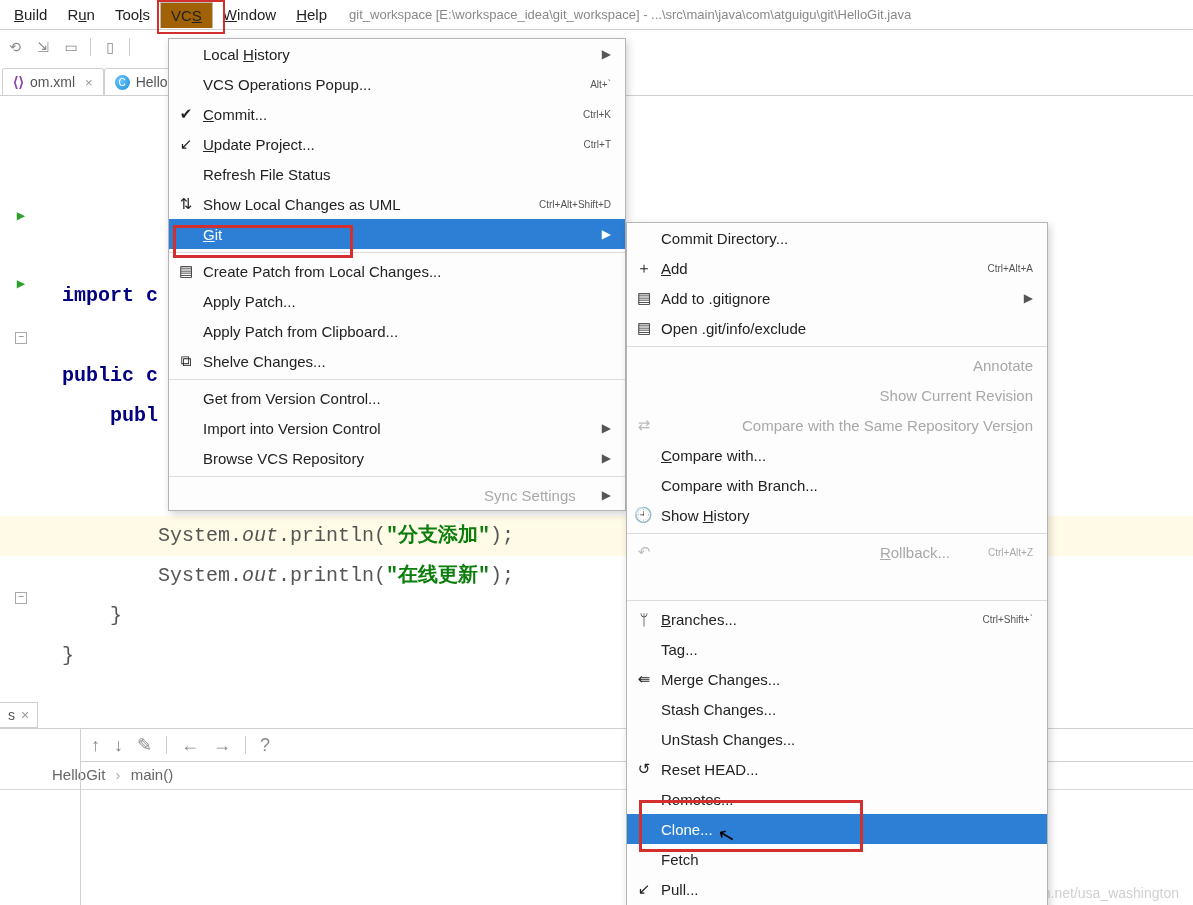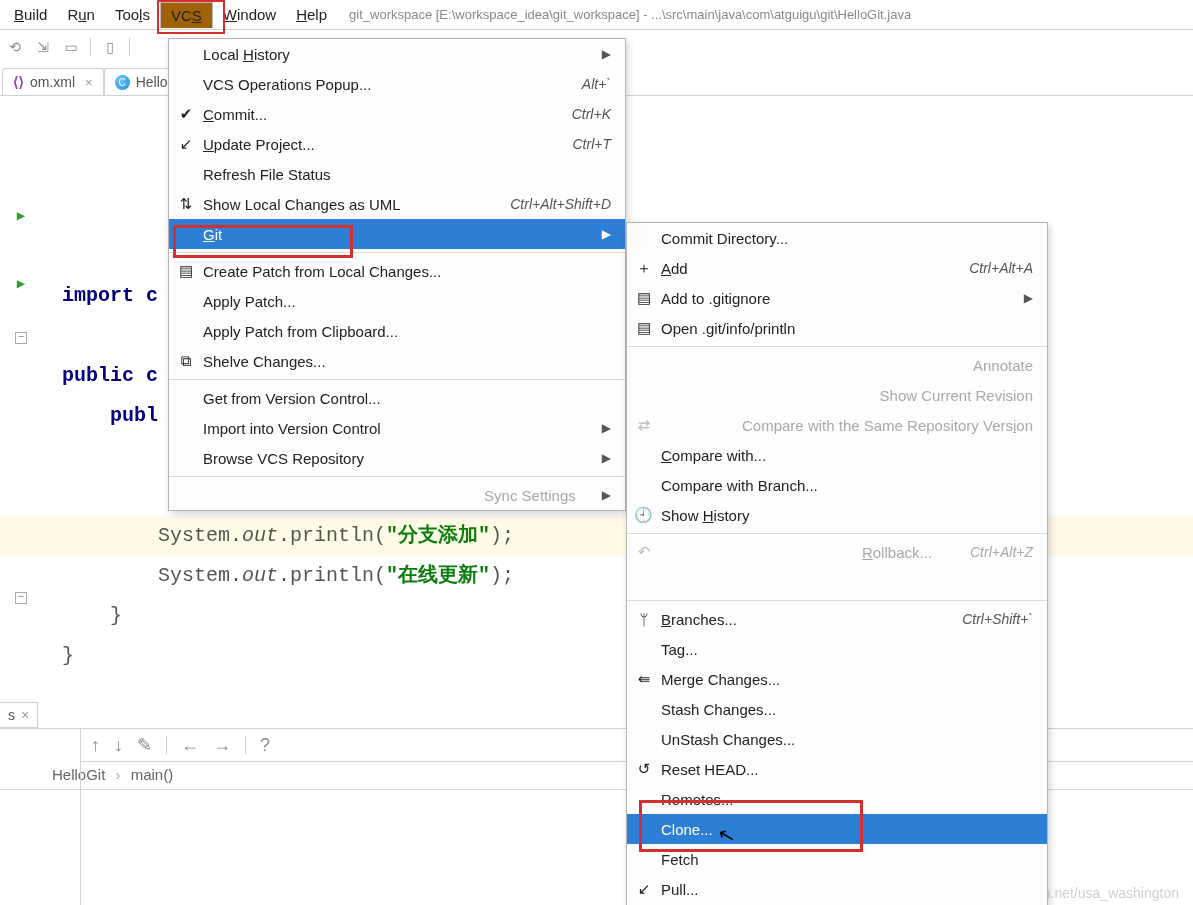--- a/index.html
+++ b/index.html
@@ -191,21 +191,21 @@
     cursor: default;
     white-space: nowrap;
   }
   .dropdown .d-item .ic {
     width: 18px; height: 18px;
     display:inline-flex; align-items:center; justify-content:center;
     flex-shrink: 0;
   }
   .dropdown .d-item .lbl { flex: 1; }
   .dropdown .d-item .lbl u { text-decoration: underline; }
-  .dropdown .d-item .shortcut { color:#555; margin-left: 30px; font-size: 14px; font-style: italic;}
+  .dropdown .d-item .shortcut { color:#555; margin-left: 30px; font-size: 10px;}
   .dropdown .d-item .arrow { color:#555; margin-left: 18px; font-size: 12px;}
   .dropdown .d-item.highlighted {
     background: #2d7fd6;
     color: #fff;
   }
   .dropdown .d-item.highlighted .shortcut,
   .dropdown .d-item.highlighted .arrow,
   .dropdown .d-item.highlighted .lbl u {
     color: #fff;
   }
@@ -415,21 +415,21 @@
       <span class="lbl"><u>A</u>dd</span>
       <span class="shortcut">Ctrl+Alt+A</span>
     </div>
     <div class="d-item">
       <span class="ic">▤</span>
       <span class="lbl">Add to .gitignore</span>
       <span class="arrow">▶</span>
     </div>
     <div class="d-item">
       <span class="ic">▤</span>
-      <span class="lbl">Open .git/info/println</span>
+      <span class="lbl">Open .git/info/exclude</span>
     </div>
     <div class="d-sep"></div>
     <div class="d-item disabled">
       <span class="ic" style="color: rgb(187, 187, 187);"></span>
       <span class="lbl">Annotate</span>
     </div>
     <div class="d-item disabled">
       <span class="ic" style="color: rgb(187, 187, 187);"></span>
       <span class="lbl">Show Current Revision</span>
     </div>

